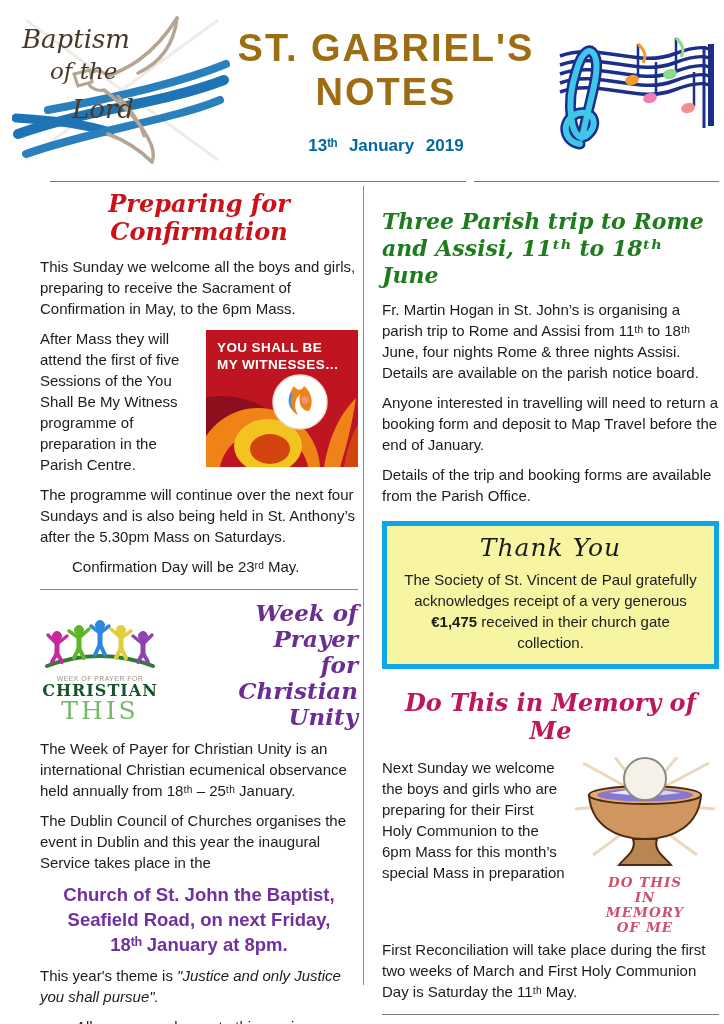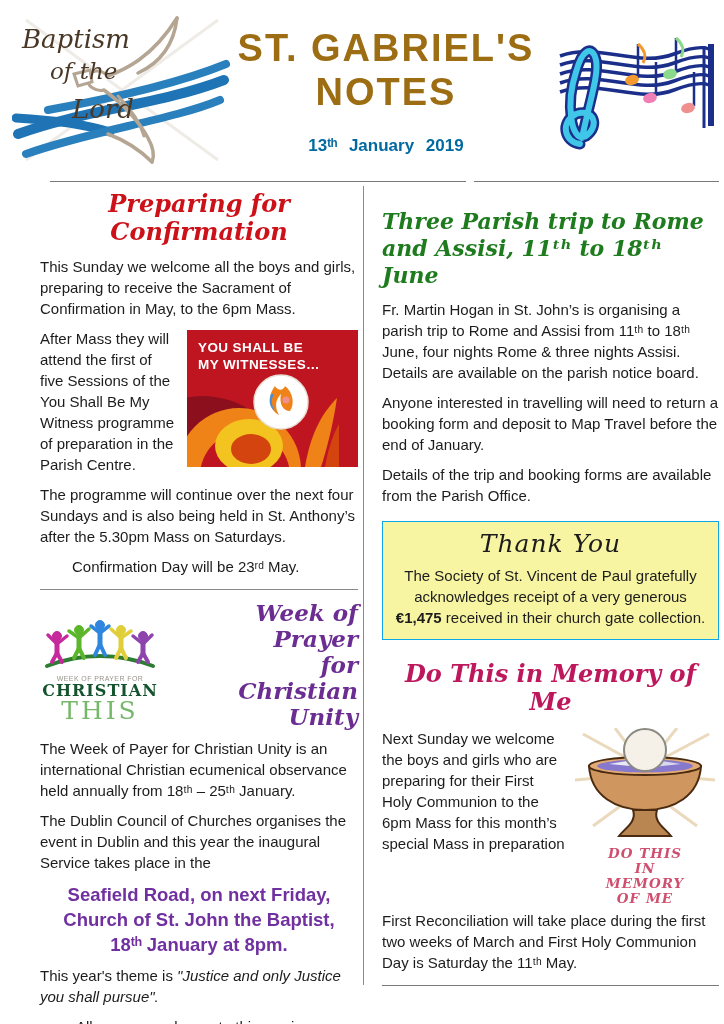--- a/index.html
+++ b/index.html
@@ -39,40 +39,40 @@
   .h-green-center{color:#be185d;font-size:24px;text-align:center;margin:20px 0 12px 0;line-height:28px;}
   .h-purple{color:#6b2d91;font-size:23px;line-height:26px;text-align:right;}
 
   .indent1{padding-left:32px;}
   .indent2{padding-left:36px;}
   .clear{clear:both;}
 
   .sec-divider{border-top:1px solid #888;margin:12px 0 10px 0;}
 
   
-  .witness{float:right;width:171px;height:137px;margin:2px 0 6px 9px;position:relative;background:#bf1520;}
+  .witness{float:right;width:152px;height:137px;margin:2px 0 6px 9px;position:relative;background:#bf1520;}
   .witness svg{position:absolute;left:0;top:0;}
   .witness-text{position:absolute;left:11px;top:9px;color:#fff;font-weight:bold;
                 font-size:13.5px;line-height:17px;letter-spacing:.4px;}
 
   
   .unity-row{display:flex;align-items:center;gap:6px;margin:2px 0 8px 0;}
   .unity-logo{width:120px;flex:0 0 auto;text-align:center;}
   .unity-small{font-size:7px;color:#98948a;letter-spacing:.4px;line-height:8px;margin-top:1px;}
   .unity-word1{font-family:"DejaVu Serif","Liberation Serif",serif;font-size:16px;font-weight:bold;
                color:#14532d;letter-spacing:1px;line-height:16px;}
   .unity-word2{font-family:"DejaVu Serif","Liberation Serif",serif;font-size:25px;
                color:#76b86a;letter-spacing:3px;line-height:24px;}
   .unity-head{flex:1;}
 
   .venue{color:#7030a0;font-weight:bold;text-align:center;font-size:18.5px;line-height:25px;margin:2px 0 8px 0;}
   .theme-quote{font-style:italic;}
 
   
-  .thanks{margin-top:15px;background:#f8f5a2;border:1px solid #0ea5e9;padding:7px 12px 11px 12px;text-align:center;}
+  .thanks{margin-top:15px;background:#f8f5a2;border:5px solid #0ea5e9;padding:7px 12px 11px 12px;text-align:center;}
   .thanks-head{font-family:"DejaVu Serif","Liberation Serif",serif;font-style:italic;
                font-size:25px;color:#1c1c1c;margin:0 0 7px 0;letter-spacing:1px;}
   .thanks-body{font-size:15px;line-height:21px;margin:0;}
   .amount{font-weight:bold;}
 
   
   .chalice{float:right;width:148px;margin:0 0 4px 6px;text-align:center;}
   .chalice-caption{font-family:"DejaVu Serif","Liberation Serif",serif;font-style:italic;font-weight:bold;
                    color:#cf4f6f;font-size:13.5px;line-height:15px;letter-spacing:1px;margin-top:2px;}
   .bottom-rule{border-top:1px solid #7a7a7a;margin-top:12px;}
@@ -238,22 +238,22 @@
           <div>Week of Prayer</div>
           <div>for</div>
           <div>Christian Unity</div>
         </div>
       </div>
 
       <p class="bt">The Week of Payer for Christian Unity is an international Christian ecumenical observance held annually from 18ᵗʰ – 25ᵗʰ January.</p>
       <p class="bt">The Dublin Council of Churches organises the event in Dublin and this year the inaugural Service takes place in the</p>
 
       <div class="venue">
+        <div>Church of St. John the Baptist,</div>
         <div>Seafield Road, on next Friday,</div>
-        <div>Church of St. John the Baptist,</div>
         <div>18ᵗʰ January at 8pm.</div>
       </div>
 
       <p class="bt"><span>This year's theme is </span><span class="theme-quote">"Justice and only Justice you shall pursue".</span></p>
       <p class="bt indent2">All are very welcome to this service.</p>
     </div>
   </div>
 
   <div class="col col-right">
 

